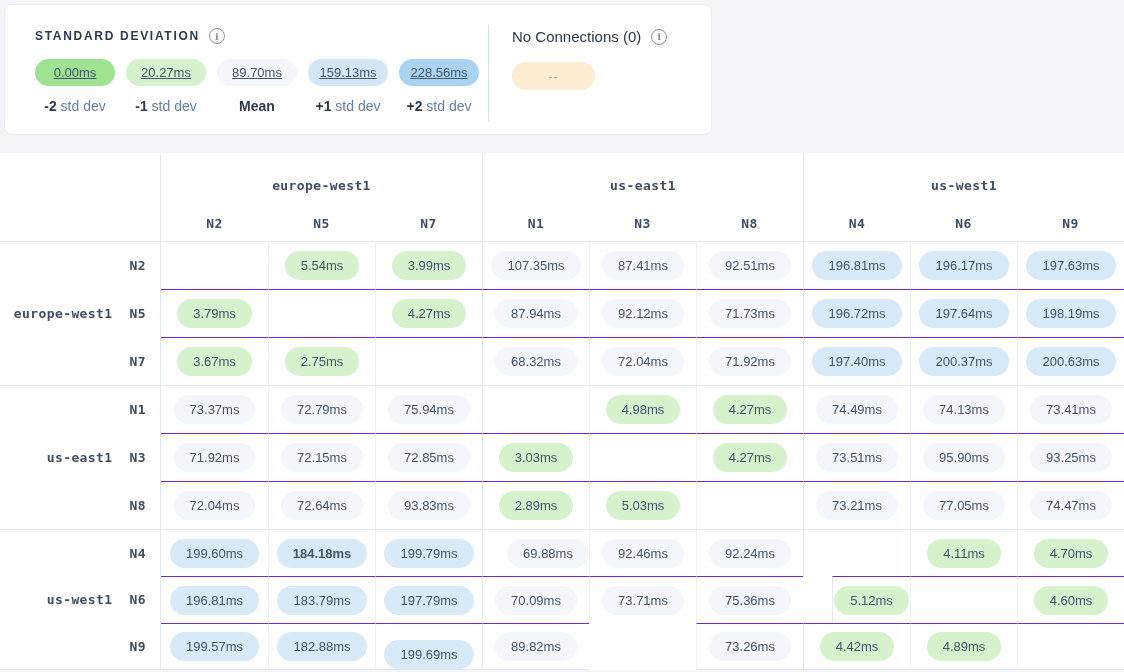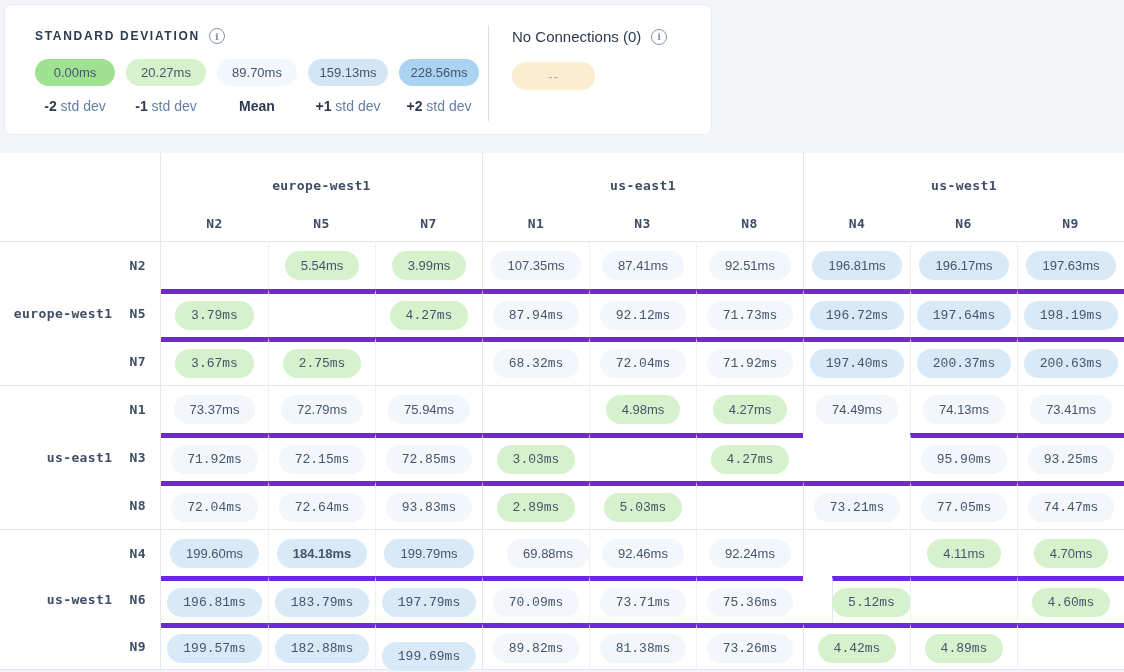--- a/index.html
+++ b/index.html
@@ -26,21 +26,21 @@
     display:inline-flex;align-items:center;justify-content:center;
     font-family:"DejaVu Serif",serif;box-sizing:border-box;flex:0 0 auto;
     cursor:pointer;
   }
   .chips-row{display:flex;gap:11px;margin-top:15px;}
   .chip{
     display:inline-flex;align-items:center;justify-content:center;
     height:27px;border-radius:14px;font-size:13px;color:#44566c;
     white-space:nowrap;box-sizing:border-box;
   }
-  .legend-chip{width:80px;}
+  .legend-chip{width:80px;text-decoration:underline;}
   .labels-row{display:flex;gap:11px;margin-top:12px;}
   .legend-label{
     width:80px;display:flex;justify-content:center;
     font-size:14px;white-space:nowrap;
   }
   .lab-strong{font-weight:700;color:#2d3b50;}
   .lab-light{color:#647fa6;}
   .v-divider{position:absolute;left:483px;top:20px;height:96px;width:1px;background:#d9dfe8;}
   .no-conn{position:absolute;left:507px;top:23px;}
   .no-conn-title-row{display:flex;align-items:center;gap:10px;font-size:15px;color:#2b3950;}
@@ -55,21 +55,21 @@
   .mono-head{
     font-family:"DejaVu Sans Mono","Liberation Mono",monospace;
     font-weight:700;font-size:13px;color:#3d4e66;letter-spacing:0.4px;
   }
   .group-head{align-items:flex-end;padding-bottom:12px;}
   .row-label{justify-content:flex-end;gap:17px;padding-right:14px;}
   .data-cell .chip{height:29px;border-radius:15px;padding:0 16px;}
   .bl-strong{border-left:1px solid #e1e7ee;}
   .bl-light{border-left:1px solid #eef1f6;}
   .bt-strong{border-top:1px solid #e1e7ee;}
-  .bt-light{border-top:5px solid #6d28d9;font-family:Liberation Mono, monospace;}
+  .bt-light{border-top:1px solid #6d28d9;}
   .br-strong{border-right:1px solid #e1e7ee;}
   .bb-strong{border-bottom:1px solid #e1e7ee;}
 </style>
 </head>
 <body>
 
 <div class="legend-card">
   <div class="legend-left">
     <div class="legend-title-row">
       <span class="legend-title">STANDARD DEVIATION</span>
@@ -254,20 +254,23 @@
     <div class="cell data-cell bl-light bt-light" style="grid-area: 7 / 4;">
       <div class="chip" style="background: rgb(243, 246, 250);">72.85ms</div>
     </div>
     <div class="cell data-cell bl-strong bt-light" style="grid-area: 7 / 5;">
       <div class="chip" style="background: rgb(214, 242, 204);">3.03ms</div>
     </div>
     <div class="cell data-cell bl-light bt-light" style="grid-area: 7 / 6;"></div>
     <div class="cell data-cell bl-light bt-light" style="grid-area: 7 / 7;">
       <div class="chip" style="background: rgb(214, 242, 204);">4.27ms</div>
     </div>
+    <div class="cell data-cell bl-strong bt-light" style="grid-area: 7 / 8;">
+      <div class="chip" style="background: rgb(243, 246, 250);">73.51ms</div>
+    </div>
     <div class="cell data-cell bl-light bt-light" style="grid-area: 7 / 9;">
       <div class="chip" style="background: rgb(243, 246, 250);">95.90ms</div>
     </div>
     <div class="cell data-cell bl-light bt-light" style="grid-area: 7 / 10;">
       <div class="chip" style="background: rgb(243, 246, 250);">93.25ms</div>
     </div>
     <div class="cell mono-head row-label br-strong" style="grid-area: 8 / 1;">
       <div class="node-name">N8</div>
     </div>
     <div class="cell data-cell bt-light" style="grid-area: 8 / 2;">
@@ -359,23 +362,20 @@
       <div class="chip" style="background: rgb(216, 233, 247);">199.57ms</div>
     </div>
     <div class="cell data-cell bl-light bt-light bb-strong" style="grid-area: 11 / 3;">
       <div class="chip" style="background: rgb(216, 233, 247);">182.88ms</div>
     </div>
     <div class="cell data-cell bl-light bt-light bb-strong" style="grid-area: 11 / 4;">
       <div class="chip" style="background: rgb(216, 233, 247); margin-top: 16px;">199.69ms</div>
     </div>
     <div class="cell data-cell bl-strong bt-light bb-strong" style="grid-area: 11 / 5;">
       <div class="chip" style="background: rgb(243, 246, 250);">89.82ms</div>
-    </div>
-    <div class="cell data-cell bl-light bt-light bb-strong" style="grid-area: 11 / 6;">
-      <div class="chip" style="background: rgb(243, 246, 250);">81.38ms</div>
     </div>
     <div class="cell data-cell bl-light bt-light bb-strong" style="grid-area: 11 / 7;">
       <div class="chip" style="background: rgb(243, 246, 250);">73.26ms</div>
     </div>
     <div class="cell data-cell bl-strong bt-light bb-strong" style="grid-area: 11 / 8;">
       <div class="chip" style="background: rgb(214, 242, 204);">4.42ms</div>
     </div>
     <div class="cell data-cell bl-light bt-light bb-strong" style="grid-area: 11 / 9;">
       <div class="chip" style="background: rgb(214, 242, 204);">4.89ms</div>
     </div>

